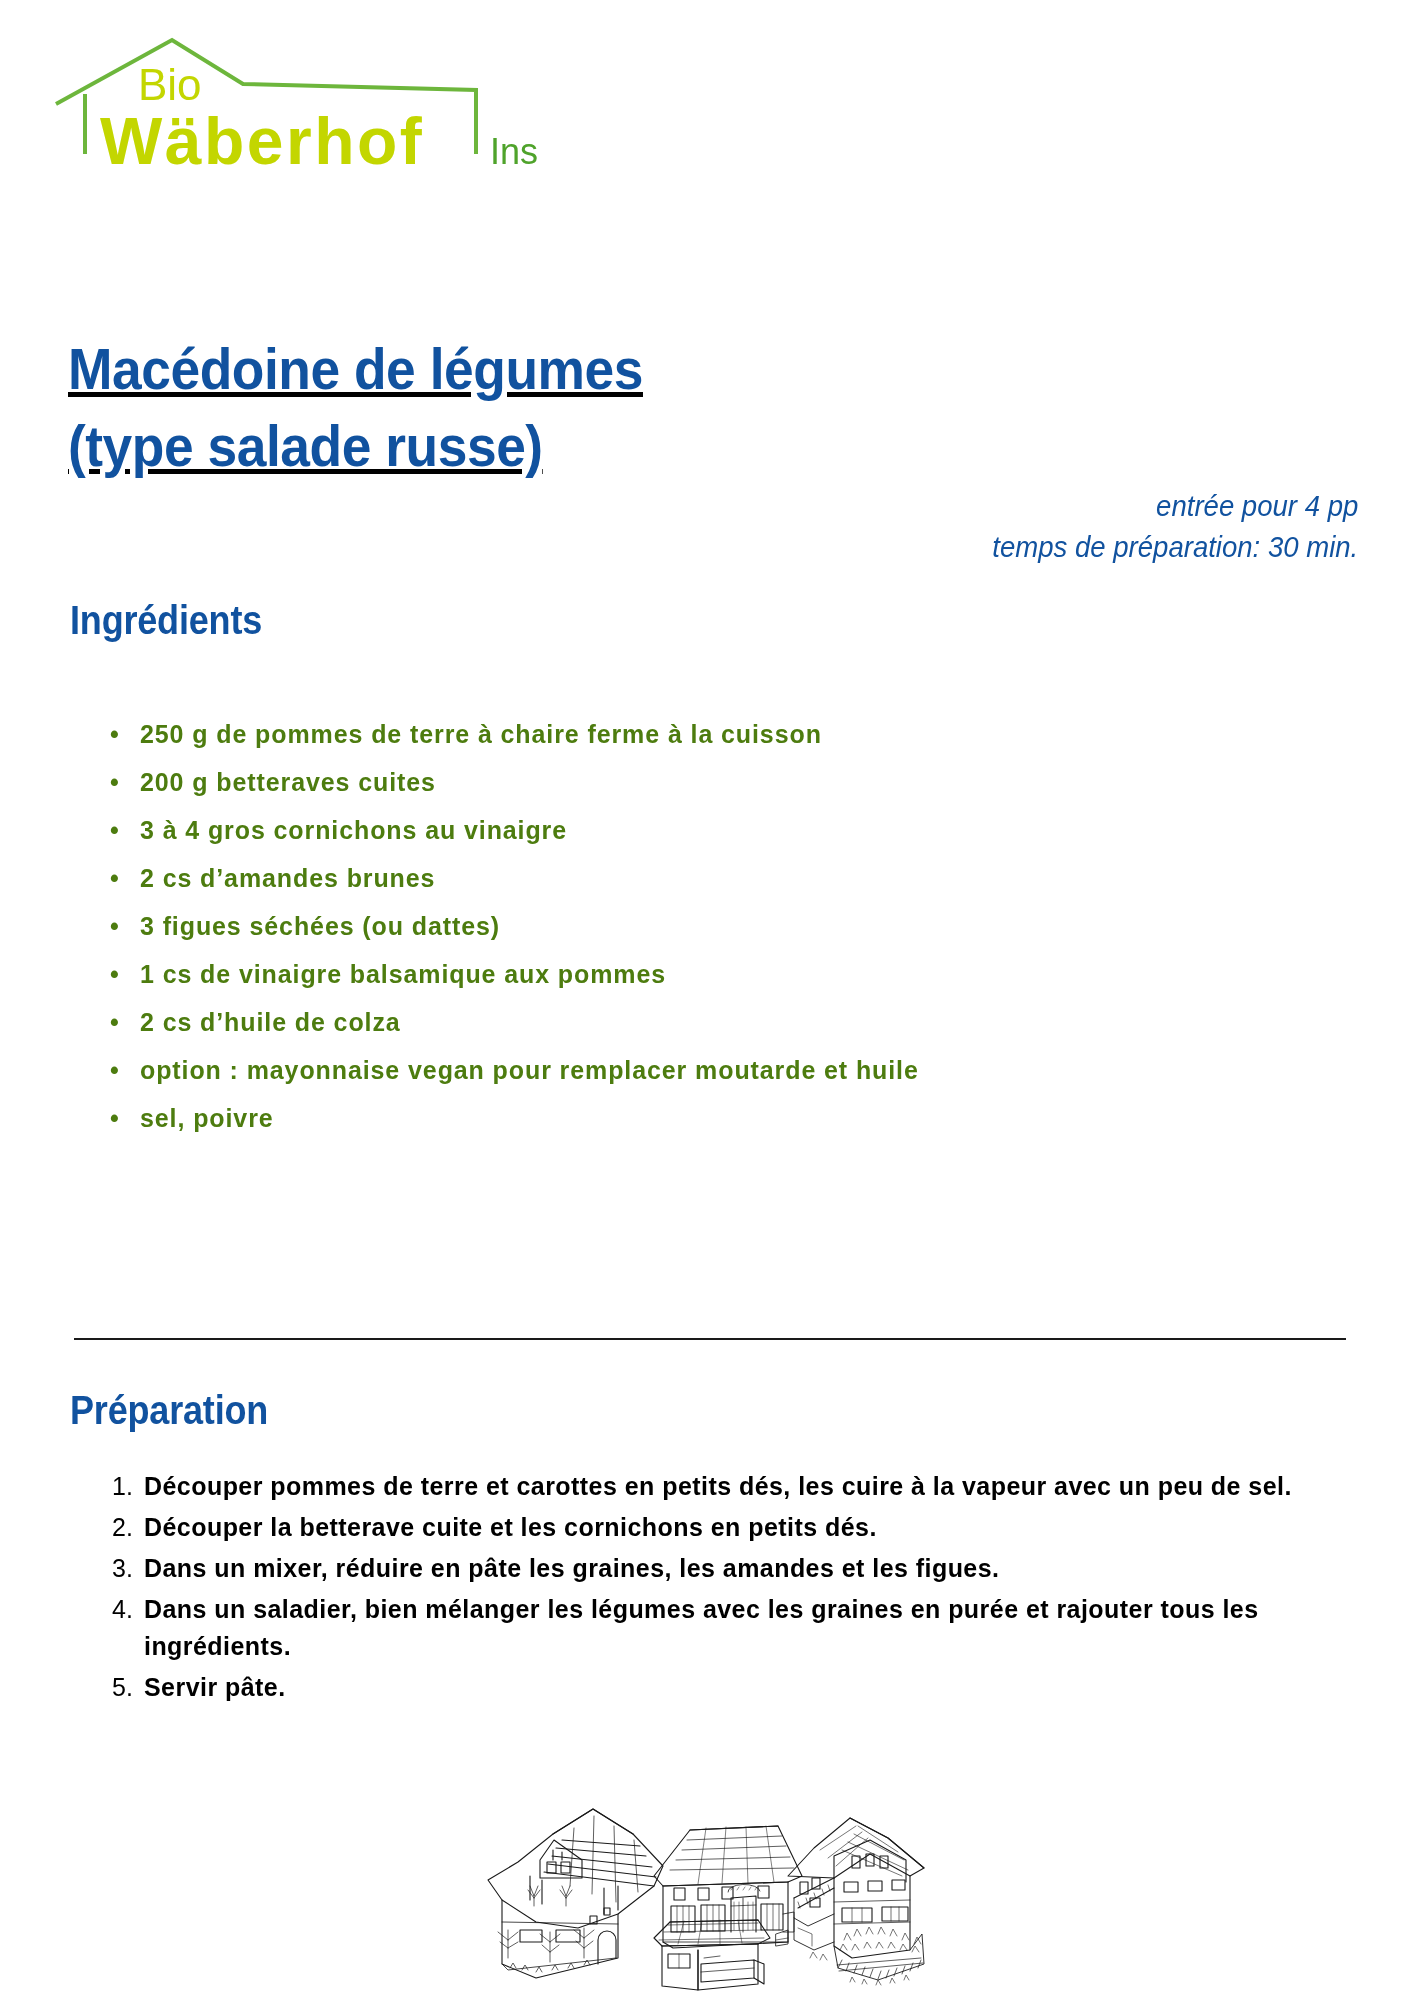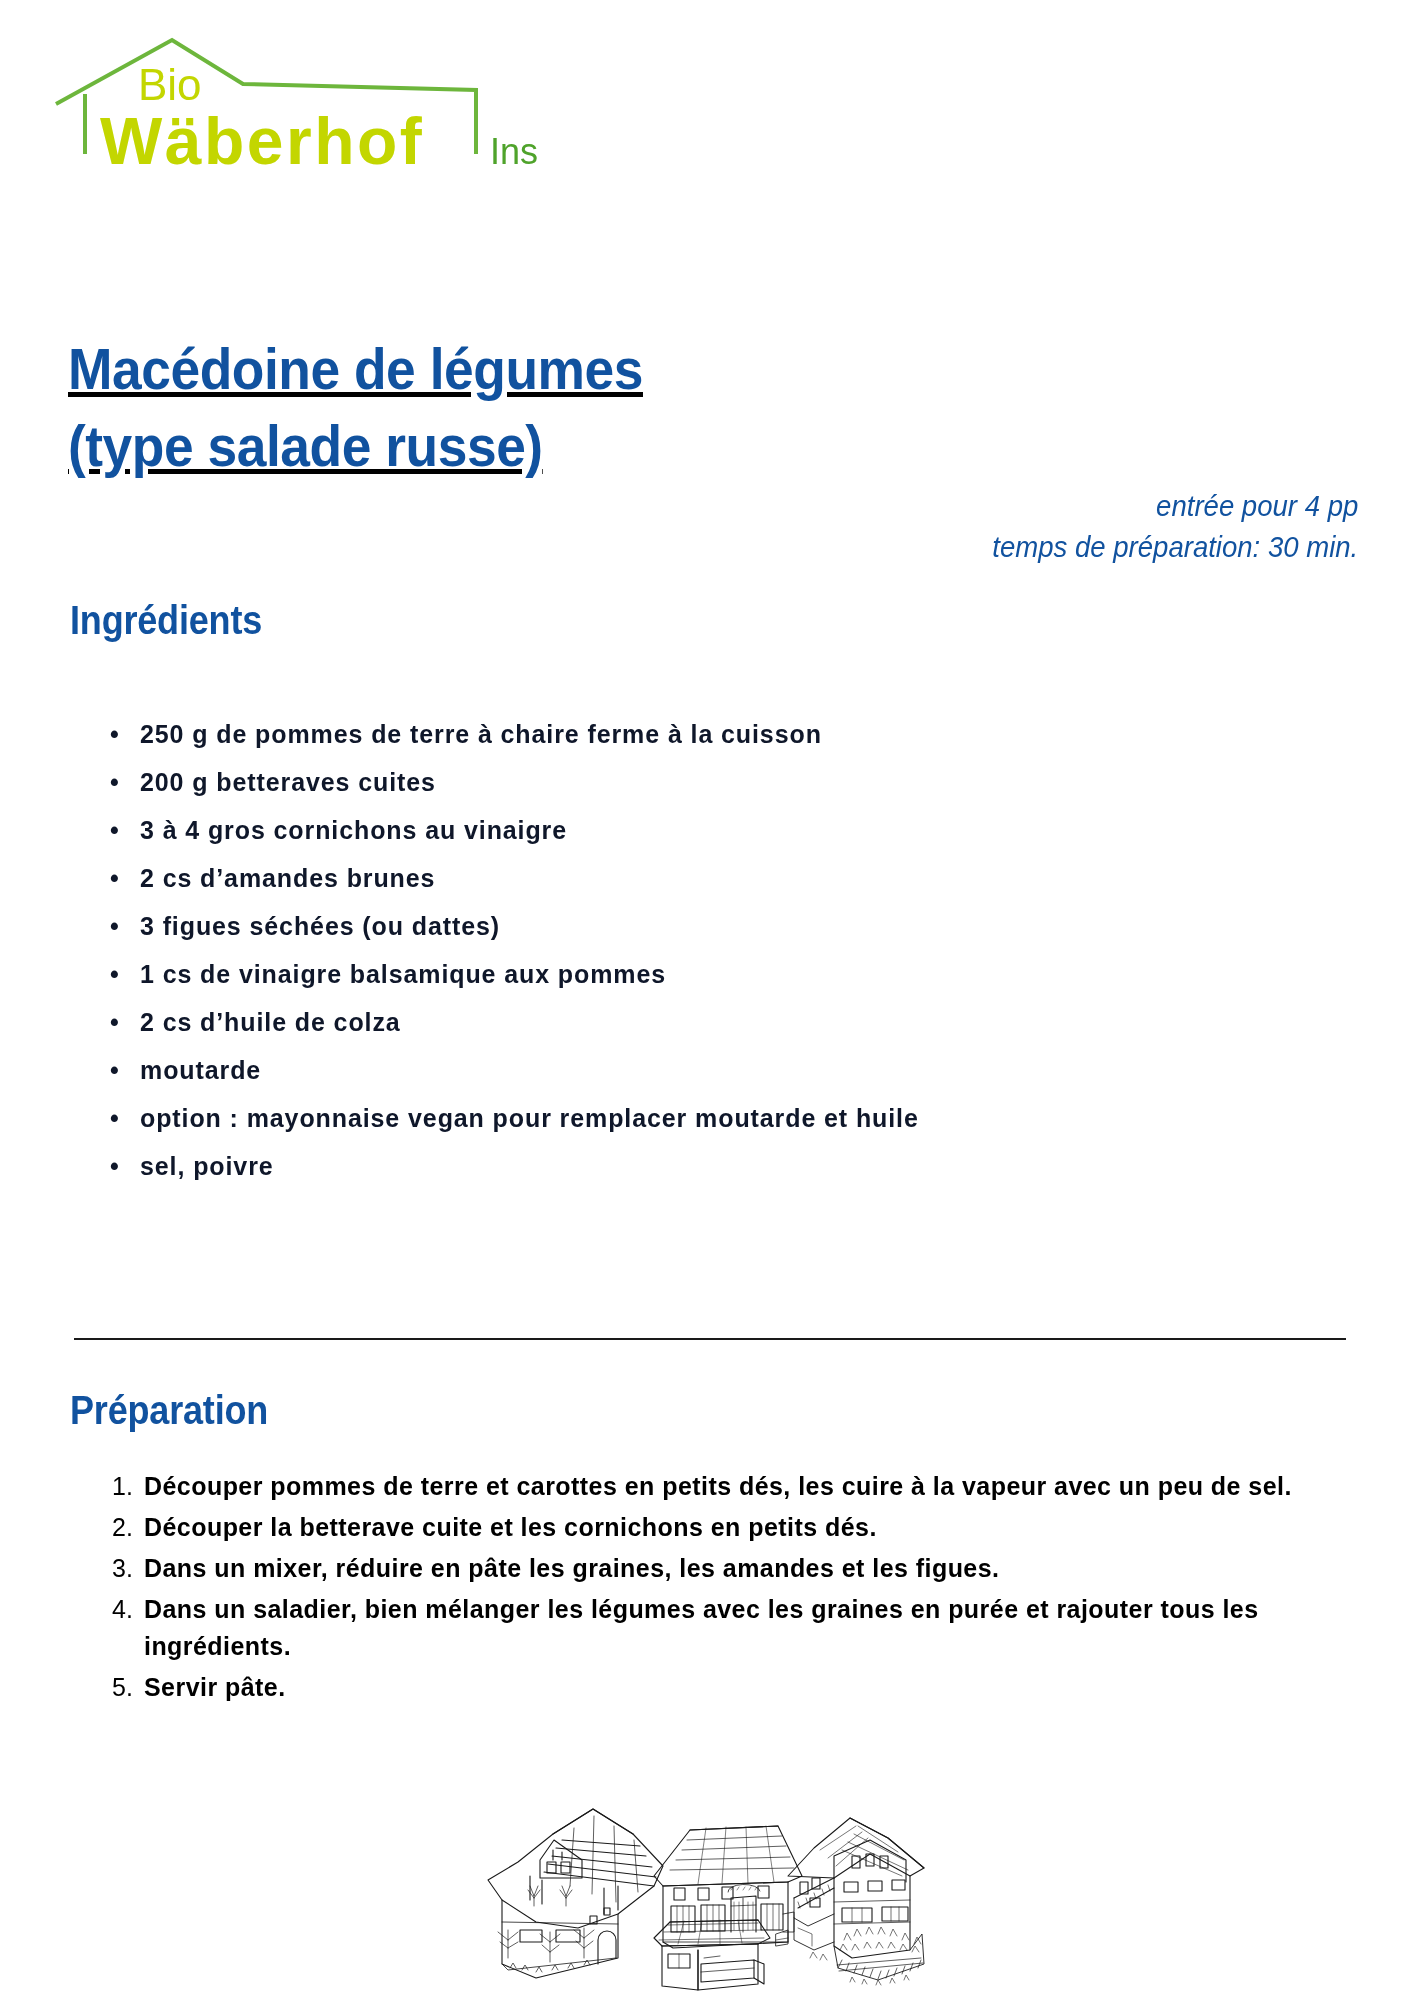--- a/index.html
+++ b/index.html
@@ -80,21 +80,21 @@
     width: 1250px;
     margin: 0;
     padding: 0;
     list-style: none;
   }
   .ingredients li {
     position: relative;
     padding-left: 36px;
     font-size: 25px;
     font-weight: bold;
-    color: #0f172a;
+    color: #4d7c0f;
     letter-spacing: 0.9px;
     line-height: 1.92;
     white-space: nowrap;
   }
   .ingredients li::before {
     content: "\2022";
     position: absolute;
     left: 6px;
     top: 0;
     font-size: 25px;
@@ -178,21 +178,20 @@
 <div class="section-heading" id="heading-ingredients">Ingrédients</div>
 
 <ul class="ingredients" id="ingredients-list">
     <li>250 g de pommes de terre à chaire ferme à la cuisson</li>
     <li>200 g betteraves cuites</li>
     <li>3 à 4 gros cornichons au vinaigre</li>
     <li>2 cs d’amandes brunes</li>
     <li>3 figues séchées (ou dattes)</li>
     <li>1 cs de vinaigre balsamique aux pommes</li>
     <li>2 cs d’huile de colza</li>
-    <li>moutarde</li>
     <li>option : mayonnaise vegan pour remplacer moutarde et huile</li>
     <li>sel, poivre</li>
   </ul>
 
 <div class="divider"></div>
 
 <div class="section-heading" id="heading-preparation">Préparation</div>
 
 <ol class="steps" id="steps-list">
     <li>

